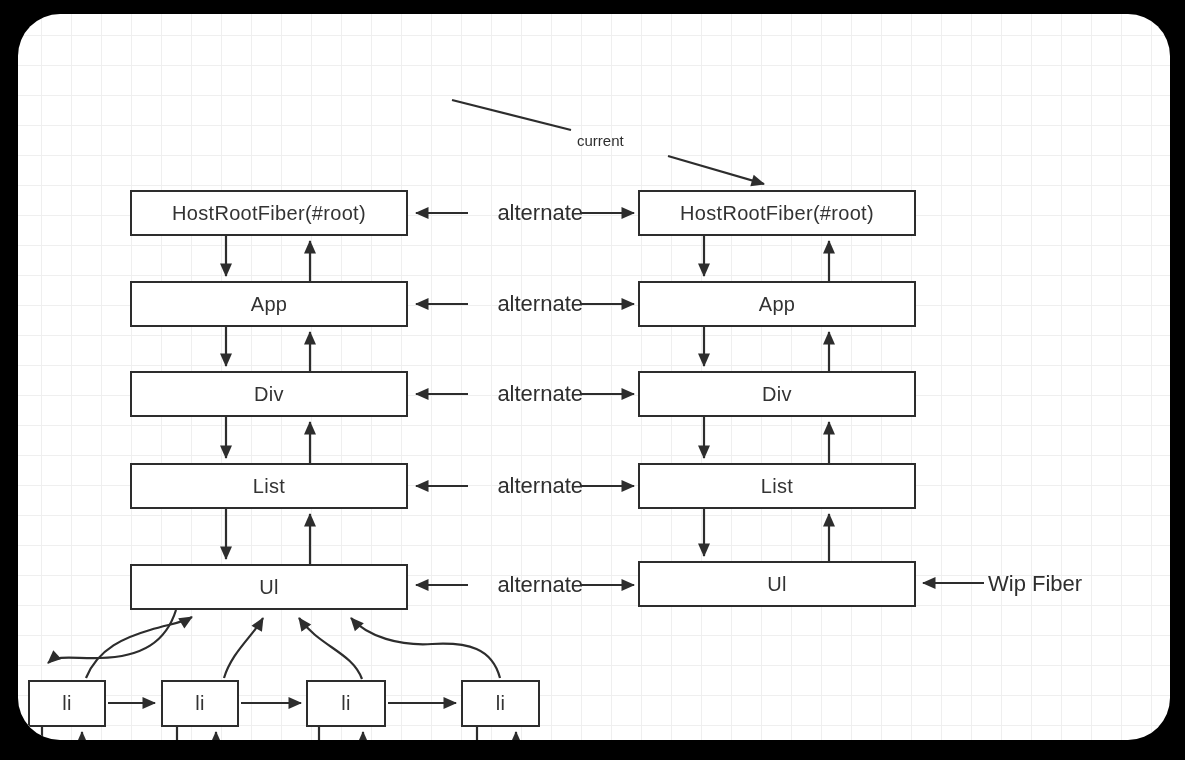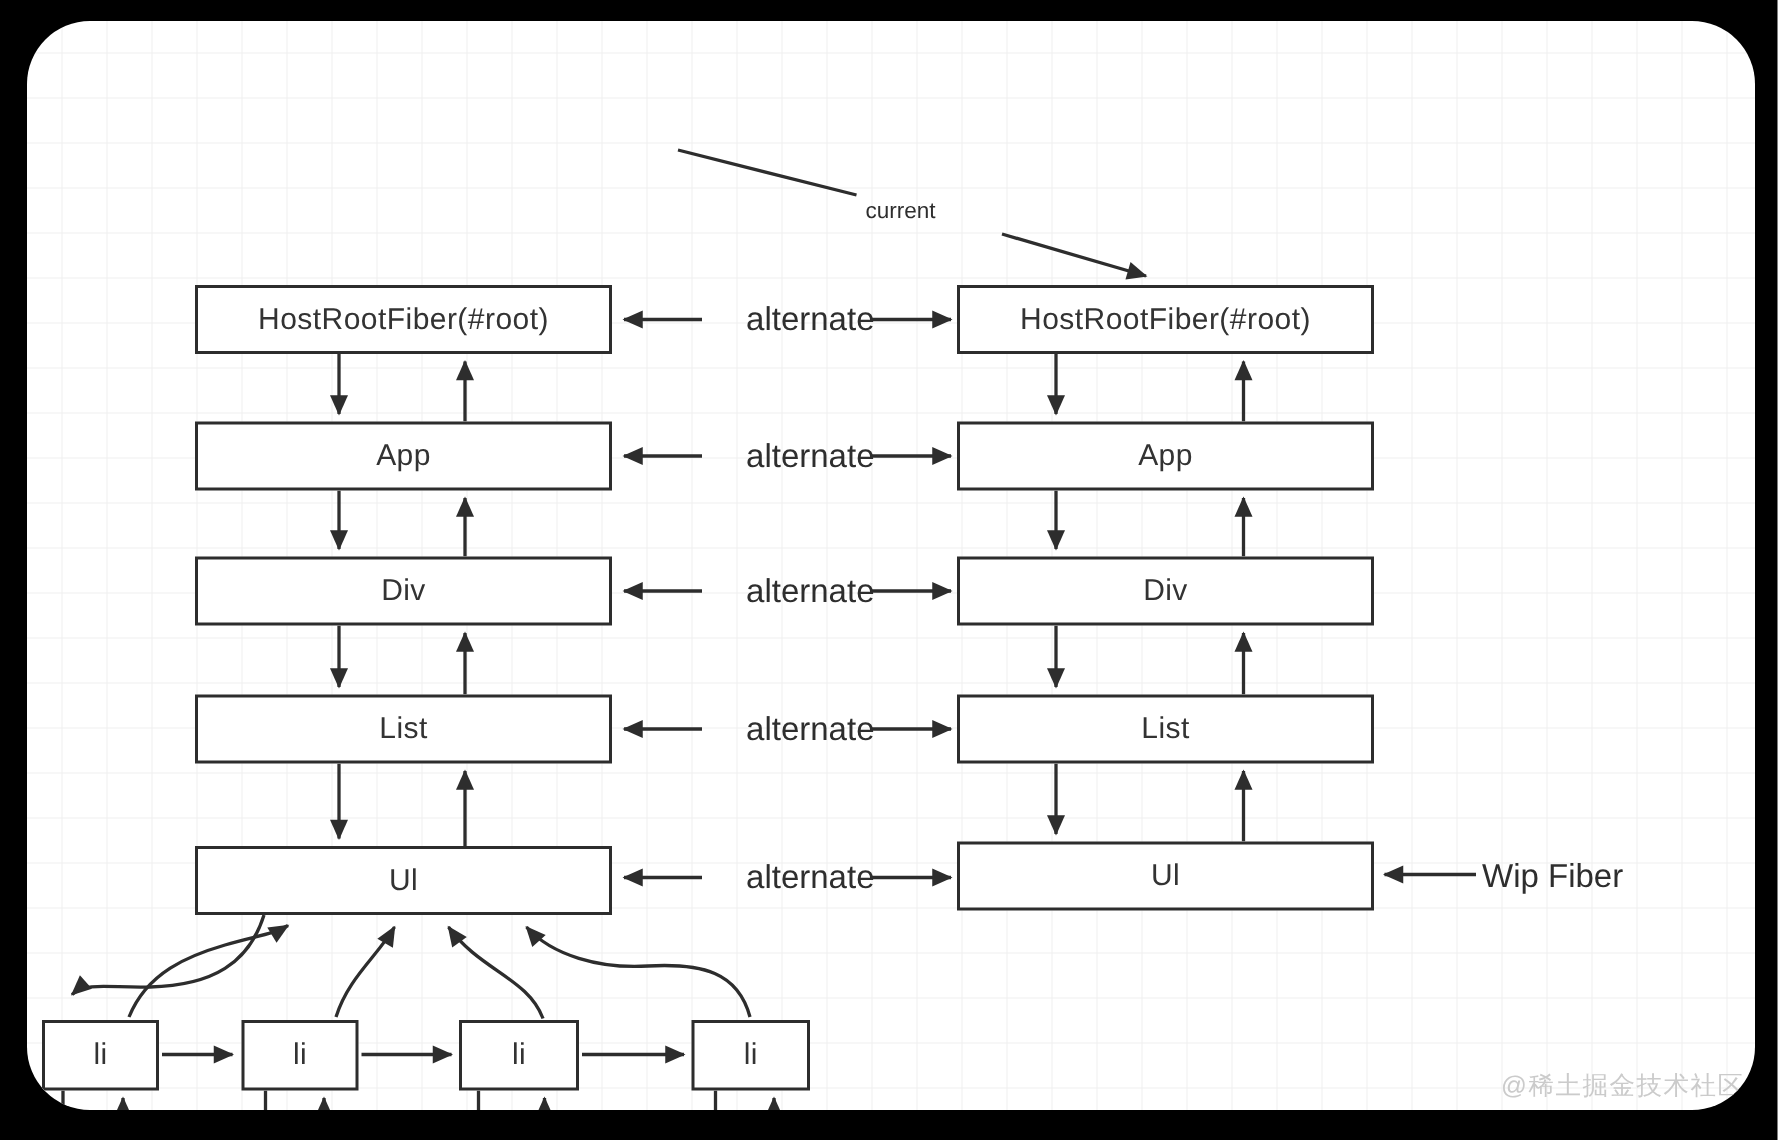--- a/index.html
+++ b/index.html
@@ -125,15 +125,14 @@
     <div class="edge-label" style="left:577px;top:132px;font-size:15px;">current</div>
 
     <div class="edge-label alt" style="left:465px;top:200px;">alternate</div>
     <div class="edge-label alt" style="left:465px;top:291px;">alternate</div>
     <div class="edge-label alt" style="left:465px;top:381px;">alternate</div>
     <div class="edge-label alt" style="left:465px;top:473px;">alternate</div>
     <div class="edge-label alt" style="left:465px;top:572px;">alternate</div>
 
     <div class="edge-label" style="left:988px;top:571px;">Wip Fiber</div>
 
-    <div class="watermark">@稀土掘金技术社区</div>
   </div>
 </div>
 
 </body></html>

